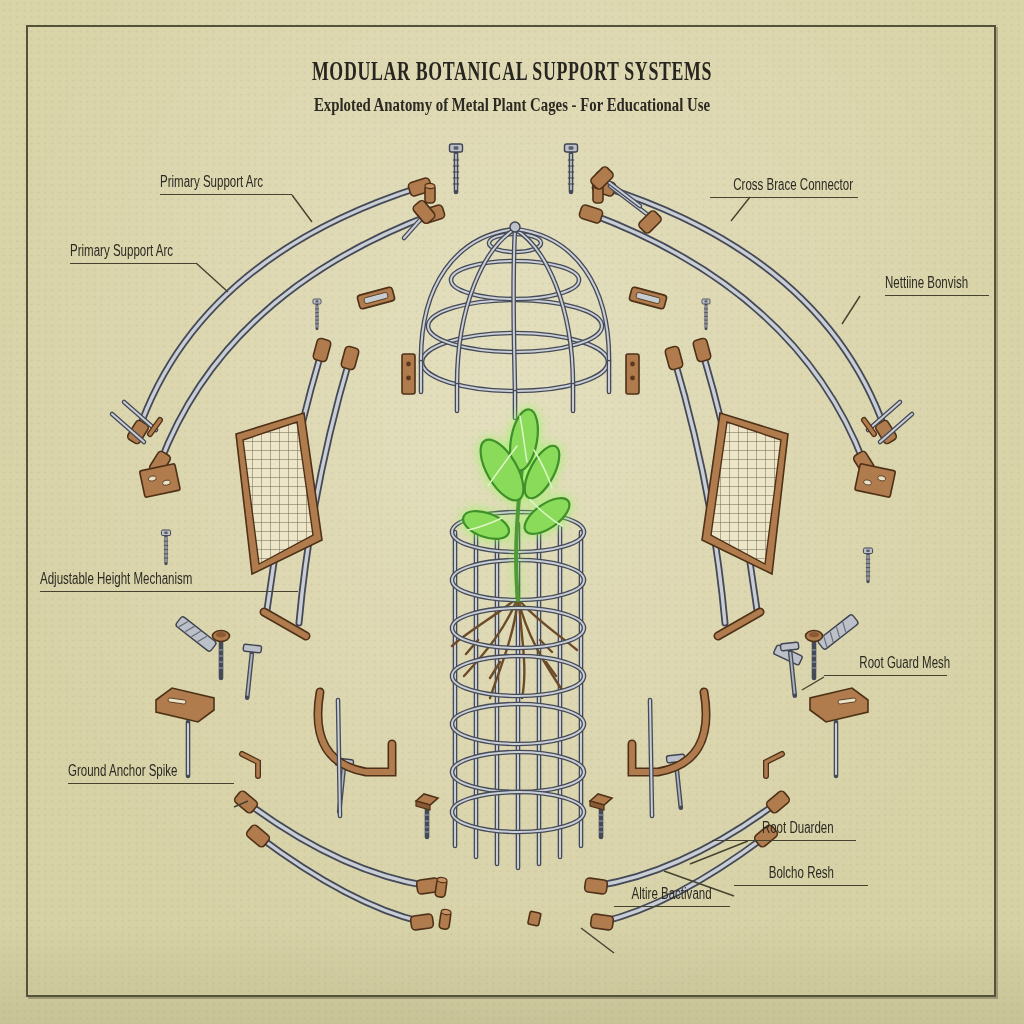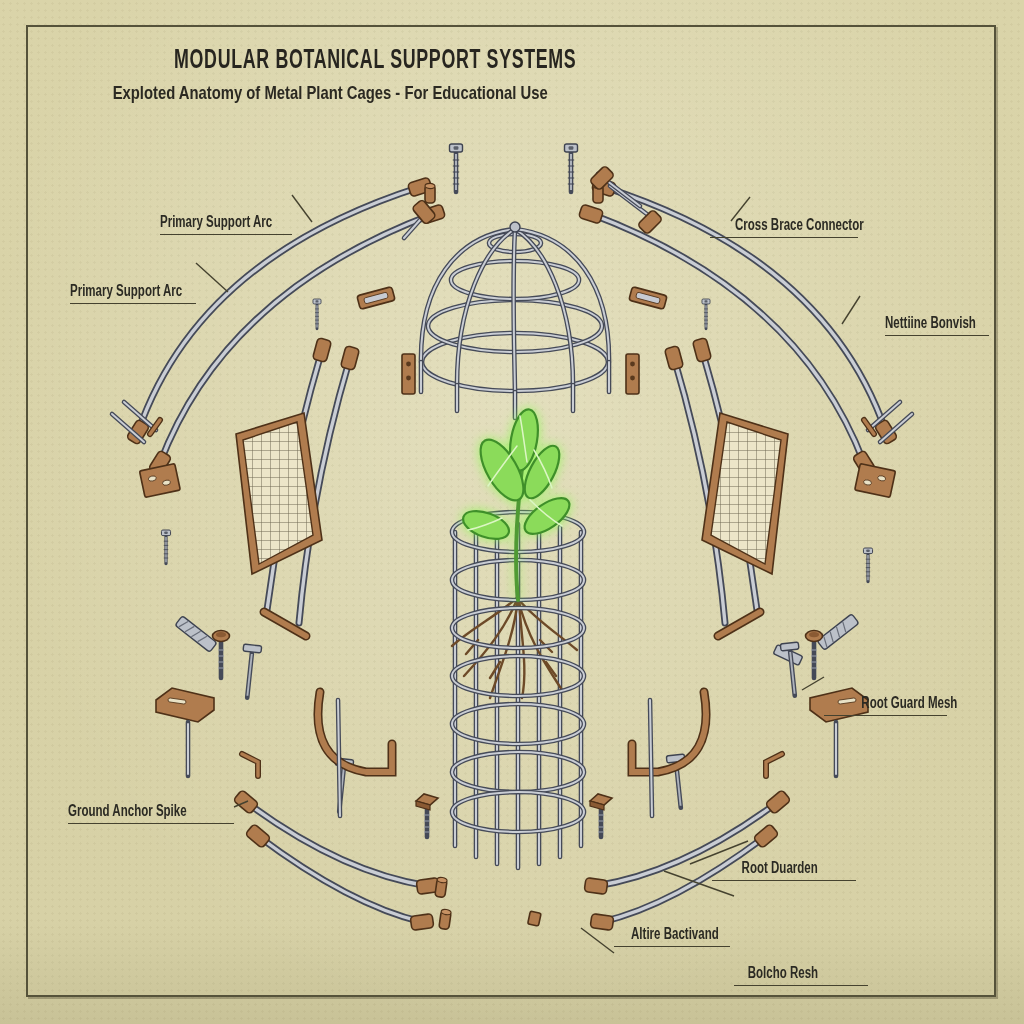--- a/index.html
+++ b/index.html
@@ -6,30 +6,30 @@
     font-family:"Liberation Sans",sans-serif;background:#d9d3a8;}
   .page{position:absolute;inset:0;
     background:
       radial-gradient(ellipse at 50% 38%, rgba(255,255,248,.28), rgba(0,0,0,0) 72%),
       linear-gradient(180deg,#dad4a9 0%,#d7d1a6 90%,#c8c297 100%);}
   .page::after{content:"";position:absolute;inset:0;pointer-events:none;
     background-image:radial-gradient(rgba(115,105,65,.07) 1px, transparent 1.3px);
     background-size:7px 7px;}
   .frame{position:absolute;left:26px;top:25px;right:28px;bottom:27px;
     border:2px solid #55523a;box-shadow:2px 2px 0 rgba(75,70,45,.35);}
-  .titlewrap{position:absolute;top:44px;left:0;width:100%;color:#27251f;z-index:5;}
+  .titlewrap{position:absolute;top:56px;left:0;width:100%;text-align:center;color:#27251f;z-index:5;font-family:Liberation Serif, serif;}
   .title{font-size:27px;font-weight:700;letter-spacing:1px;white-space:nowrap;
     transform:scaleX(.66);transform-origin:center;}
   .subtitle{margin-top:7px;font-size:19px;font-weight:700;color:#2b2922;white-space:nowrap;
     transform:scaleX(.78);transform-origin:center;}
   .lbl{position:absolute;height:23px;line-height:21px;border-bottom:1.6px solid #45422f;
-    color:#2b2a23;font-size:16px;font-weight:700;white-space:nowrap;z-index:6;margin-top:40px;}
+    color:#2b2a23;font-size:16px;font-weight:400;white-space:nowrap;z-index:6;}
   .lbl>span{display:inline-block;transform:scaleX(.72);transform-origin:left center;}
-  .alR{text-align:left}.alR>span{transform-origin:right center;}
-  .alC{text-align:left}.alC>span{transform-origin:center center;}
+  .alR{text-align:center}.alR>span{transform-origin:right center;}
+  .alC{text-align:center}.alC>span{transform-origin:center center;}
   svg.art{position:absolute;inset:0;z-index:3;}
   .mo{fill:none;stroke:#454a58;stroke-width:7;stroke-linecap:round}
   .mi{fill:none;stroke:#c9cdd4;stroke-width:3.4;stroke-linecap:round}
   .ro{fill:none;stroke:#454a58;stroke-width:4.6;stroke-linecap:round}
   .ri{fill:none;stroke:#c9cdd4;stroke-width:2;stroke-linecap:round}
   .wl{fill:none;stroke:#4e3118;stroke-width:9;stroke-linecap:round}
   .wf{fill:none;stroke:#b07c4e;stroke-width:5.8;stroke-linecap:round}
   .wl2{fill:none;stroke:#4e3118;stroke-width:6;stroke-linecap:round}
   .wf2{fill:none;stroke:#b07c4e;stroke-width:3.4;stroke-linecap:round}
   .wd{fill:#b07c4e;stroke:#4e3118;stroke-width:1.6}
@@ -413,18 +413,19 @@
       <path class="leader" d="M748,841 L690,864"></path>
       <path class="leader" d="M734,896 L664,871"></path>
       <path class="leader" d="M614,953 L581,928"></path>
     </g>
   </svg>
 
   <div class="lbl" style="left:160px;top:171px;width:132px"><span>Primary Support Arc</span></div>
   <div class="lbl" style="left:70px;top:240px;width:126px"><span>Primary Support Arc</span></div>
   <div class="lbl alC" style="left:710px;top:174px;width:148px"><span>Cross Brace Connector</span></div>
   <div class="lbl" style="left:885px;top:272px;width:104px"><span>Nettiine Bonvish</span></div>
+  <div class="lbl" style="left:40px;top:568px;width:258px"><span>Adjustable Height Mechanism</span></div>
   <div class="lbl alR" style="left:824px;top:652px;width:123px"><span>Root Guard Mesh</span></div>
   <div class="lbl" style="left:68px;top:760px;width:166px"><span>Ground Anchor Spike</span></div>
   <div class="lbl alR" style="left:712px;top:817px;width:144px"><span>Root Duarden</span></div>
-  <div class="lbl alC" style="left:734px;top:922px;width:134px"><span>Bolcho Resh</span></div>
+  <div class="lbl alC" style="left:734px;top:862px;width:134px"><span>Bolcho Resh</span></div>
   <div class="lbl alC" style="left:614px;top:883px;width:116px"><span>Altire Bactivand</span></div>
 </div>
 
 </body></html>

